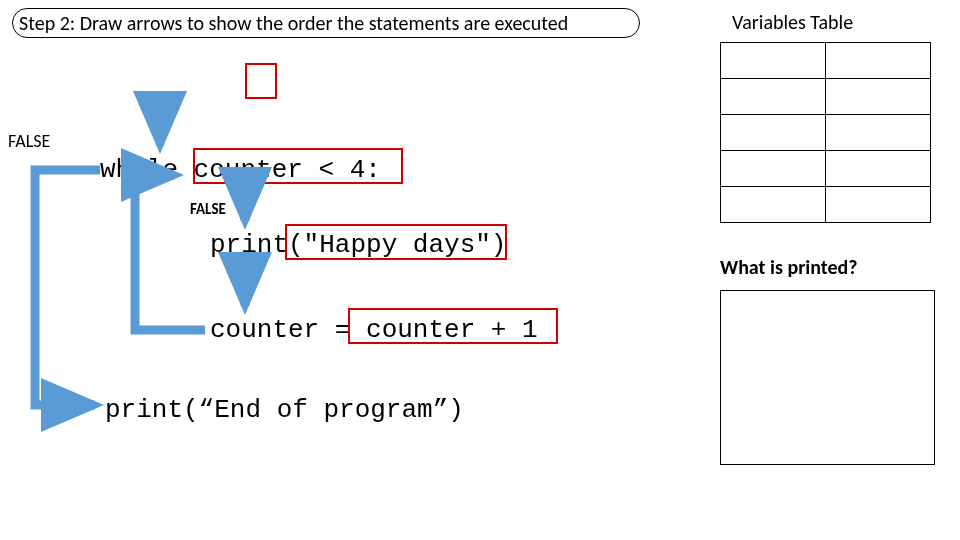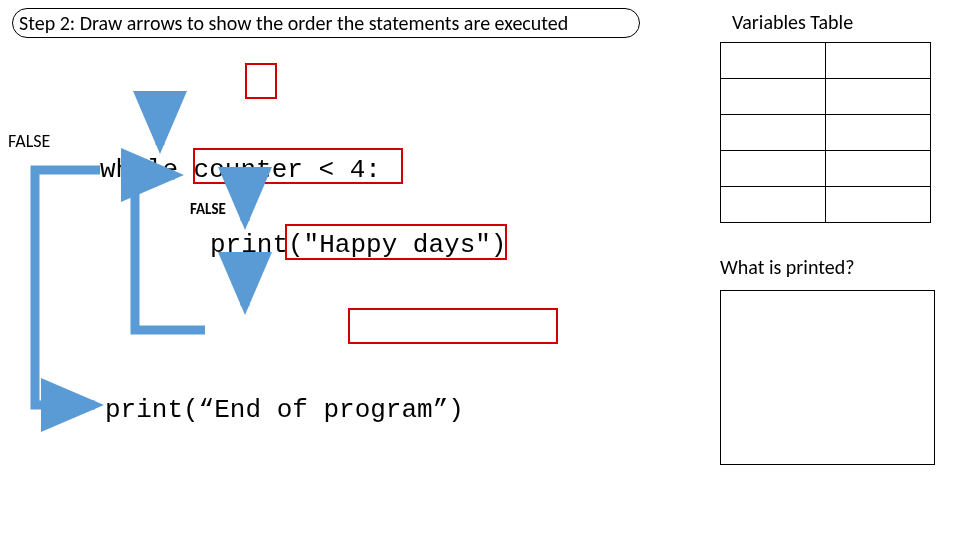--- a/index.html
+++ b/index.html
@@ -29,20 +29,21 @@
 
   <div class="abs small-label" style="left:8px; top:130px;">FALSE</div>
 
 
   <div class="abs code" style="left:100px; top:155px;">while counter &lt; 4:</div>
 
   <div class="abs tiny-label" style="left:190px; top:200px;">FALSE</div>
 
   <div class="abs code" style="left:210px; top:230px;">print("Happy days")</div>
 
+  <div class="abs code" style="left:210px; top:315px;">counter = counter + 1</div>
 
   <div class="abs code" style="left:105px; top:395px;text-align:right;">print(“End of program”)</div>
 
   <div class="redbox" style="left:245px; top:63px; width:32px; height:36px;"></div>
   <div class="redbox" style="left:193px; top:148px; width:210px; height:36px;"></div>
   <div class="redbox" style="left:285px; top:224px; width:222px; height:36px;"></div>
   <div class="redbox" style="left:348px; top:308px; width:210px; height:36px;"></div>
 
   <div class="abs vtable-title" style="left:720px; top:10px;">Variables Table</div>
 
@@ -64,21 +65,21 @@
           <td></td>
           <td></td>
         </tr>
     <tr>
           <td></td>
           <td></td>
         </tr>
   </tbody>
     </table>
 
-  <div class="abs printed-title" style="left:720px; top:255px;">What is printed?</div>
+  <div class="abs printed-title" style="left:720px; top:255px;font-weight:bold;">What is printed?</div>
 
   <div class="abs printed-box" style="left:720px; top:290px; width:215px; height:175px;"></div>
 
   <svg width="960" height="540">
     <defs>
       <marker id="ah" markerWidth="10" markerHeight="10" refX="6" refY="3" orient="auto" markerUnits="strokeWidth">
         <path d="M0,0 L0,6 L7,3 z" fill="#5b9bd5"></path>
       </marker>
     </defs>
 

